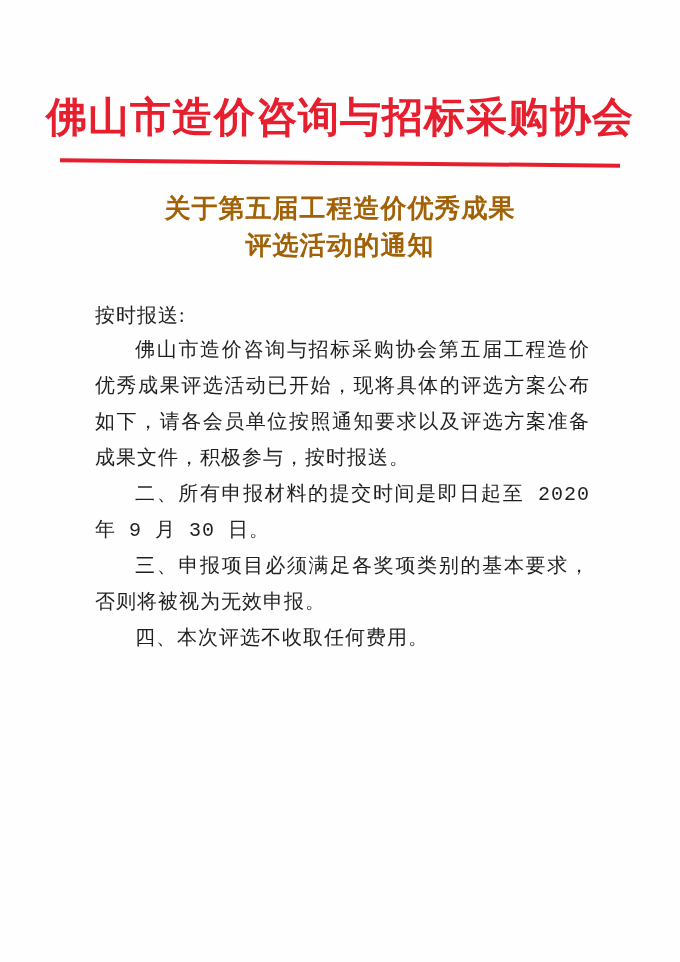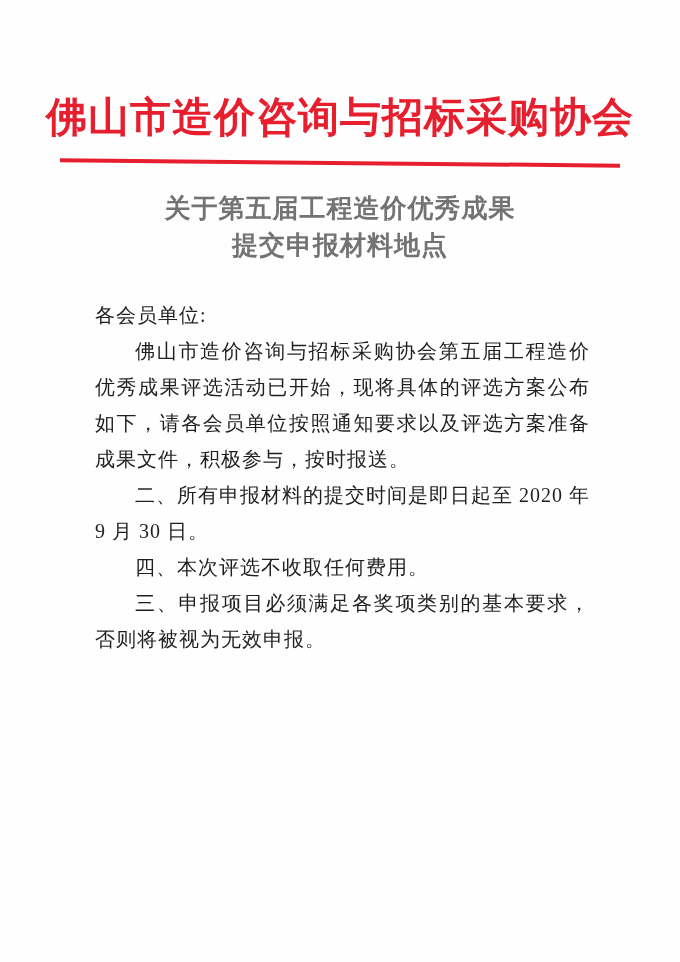--- a/index.html
+++ b/index.html
@@ -34,55 +34,55 @@
     margin: 13px auto 0 auto;
     transform: rotate(0.55deg);
   }
   .notice-title {
     margin: 25px 0 0 0;
     text-align: center;
     font-size: 26px;
     font-weight: bold;
     line-height: 37px;
     letter-spacing: 1px;
-    color: #737373;
+    color: #a16207;
   }
   .doc-body {
     margin: 33px 90px 0 95px;
     font-size: 20px;
     line-height: 36px;
     text-align: justify;
     letter-spacing: 1px;
   }
   .doc-body p { margin: 0; }
-  .indent { text-indent: 2em; }
+  .indent { text-indent: 2em; font-family: Liberation Mono, monospace; }
 </style>
 </head>
 <body>
 
 <div class="page">
 
   <h1 class="org-name">佛山市造价咨询与招标采购协会</h1>
 
   <div class="red-rule"></div>
 
   <h2 class="notice-title">
     <span>关于第五届工程造价优秀成果</span><br>
-    <span>提交申报材料地点</span>
+    <span>评选活动的通知</span>
   </h2>
 
   <div class="doc-body">
-    <p>各会员单位:</p>
+    <p>按时报送:</p>
 
     <p class="indent">佛山市造价咨询与招标采购协会第五届工程造价优秀成果评选活动已开始，现将具体的评选方案公布如下，请各会员单位按照通知要求以及评选方案准备成果文件，积极参与，按时报送。</p>
 
 
     <p class="indent">二、所有申报材料的提交时间是即日起至 2020 年 9 月 30 日。</p>
 
+    <p class="indent">三、申报项目必须满足各奖项类别的基本要求，否则将被视为无效申报。</p>
+
     <p class="indent">四、本次评选不收取任何费用。</p>
-
-    <p class="indent">三、申报项目必须满足各奖项类别的基本要求，否则将被视为无效申报。</p>
 
 
 
   </div>
 
 </div>
 
 </body></html>

